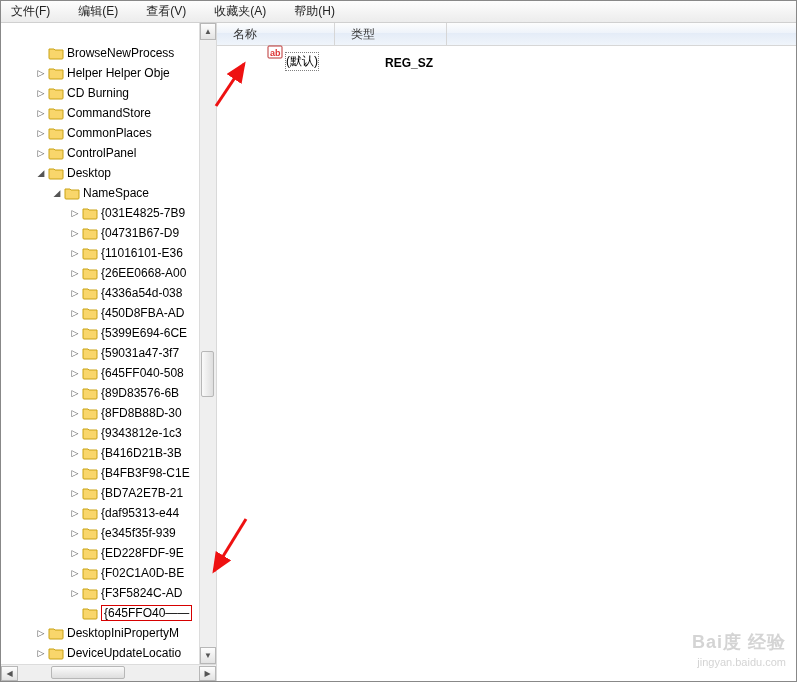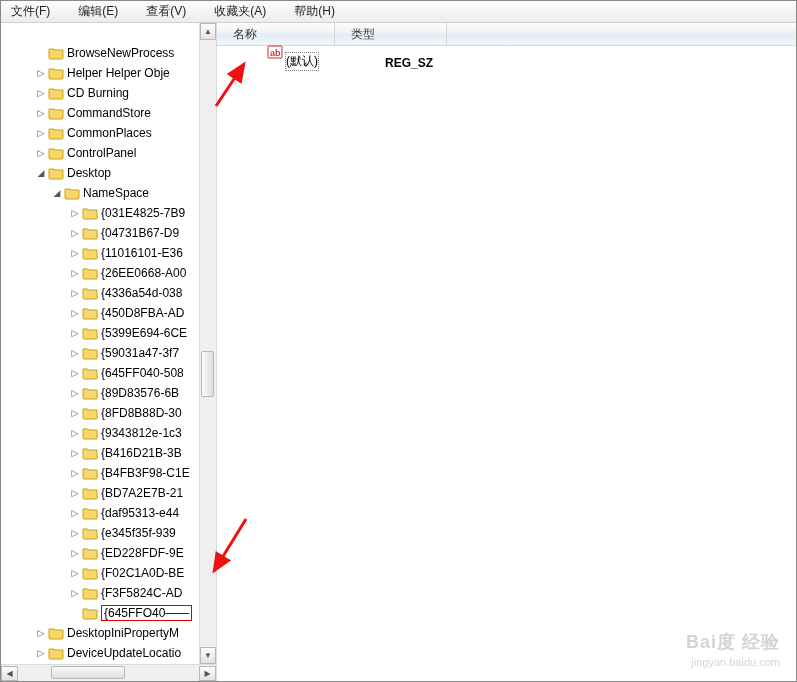--- a/index.html
+++ b/index.html
@@ -34,21 +34,21 @@
 .col.data { flex:1; }
 .list-body { flex:1; padding-top:4px; }
 .row { display:flex; height:20px; align-items:flex-end;padding-left:44px; }
 .row .cell { padding-left:6px; }
 .row .cell.name { width:118px; display:flex; align-items:center;}
 .row .cell.type { width:112px;font-weight:bold; }
 .row .cell.data { flex:1; }
 .reg-str-icon { width:16px; height:16px; display:inline-block; margin-right:3px; }
 .row.sel .valname { outline:1px dotted #808080;margin-top:20px; }
 .arrow-annot { position:absolute; pointer-events:none; }
-.watermark { position:absolute; right:16px; bottom:12px; color:#d4d4d4; font-size:11px; text-align:right; line-height:1.3; pointer-events:none;}
+.watermark { position:absolute; right:10px; bottom:12px; color:#d4d4d4; font-size:11px; text-align:right; line-height:1.3; pointer-events:none;}
 .watermark .big { font-size:18px; font-weight:bold; letter-spacing:1px;}
 .tree-scroll-wrap { display:flex; flex:1; min-height:0;}
 </style>
 </head>
 <body>
 
 <div class="window">
 
   <div class="menubar">
     <span>文件(F)</span>

